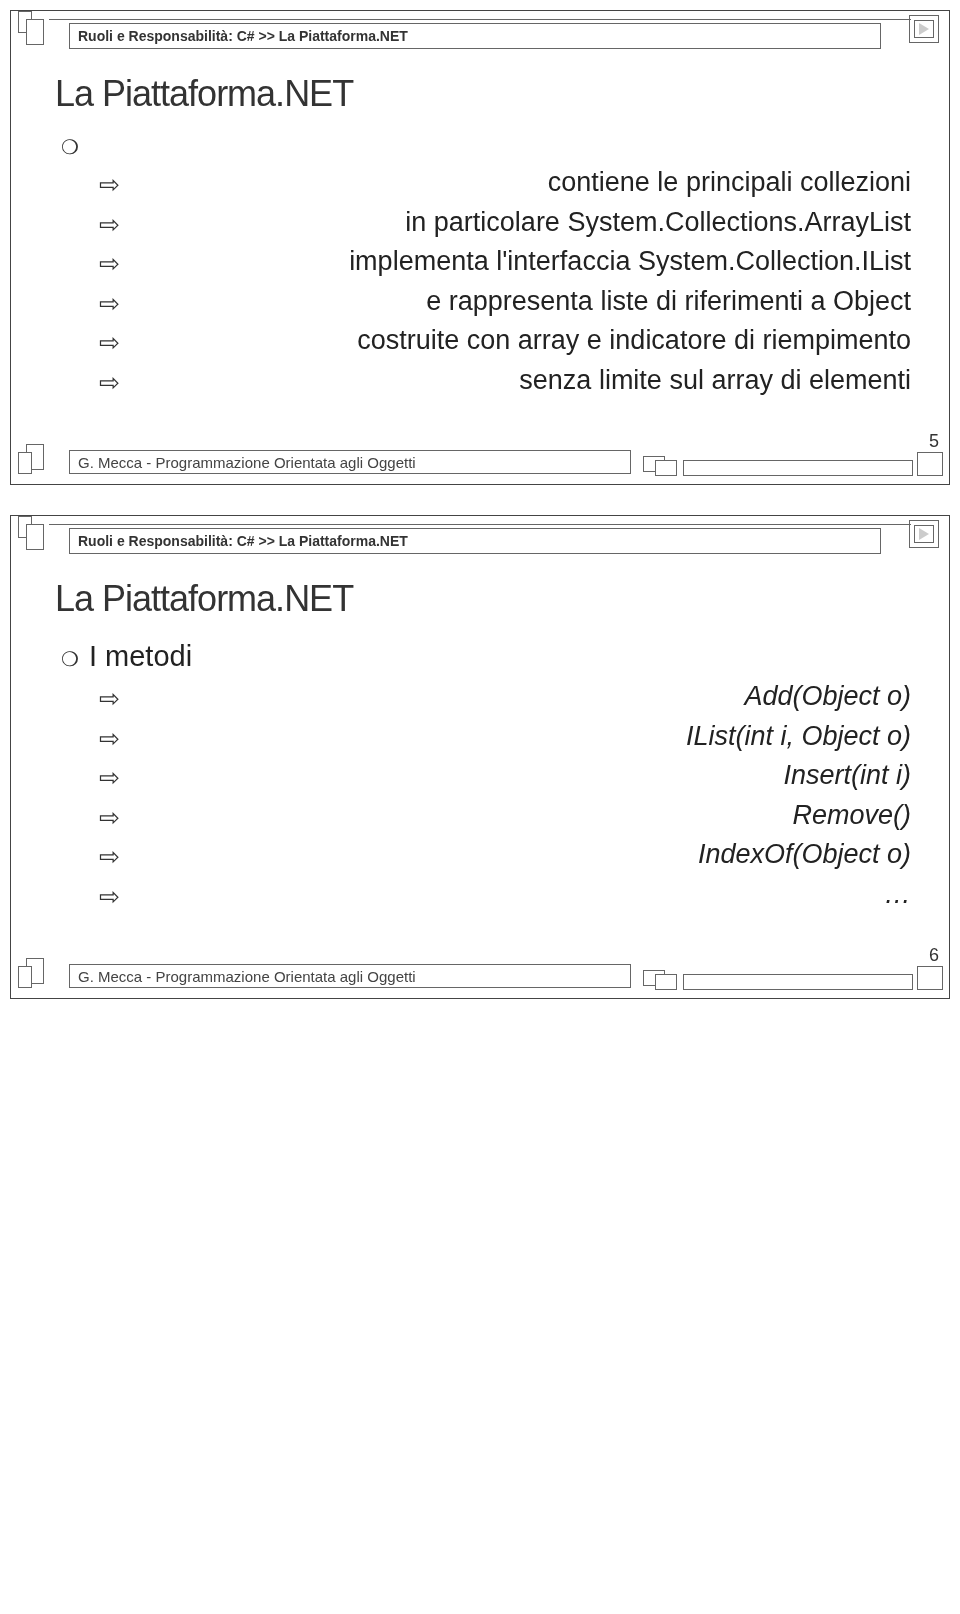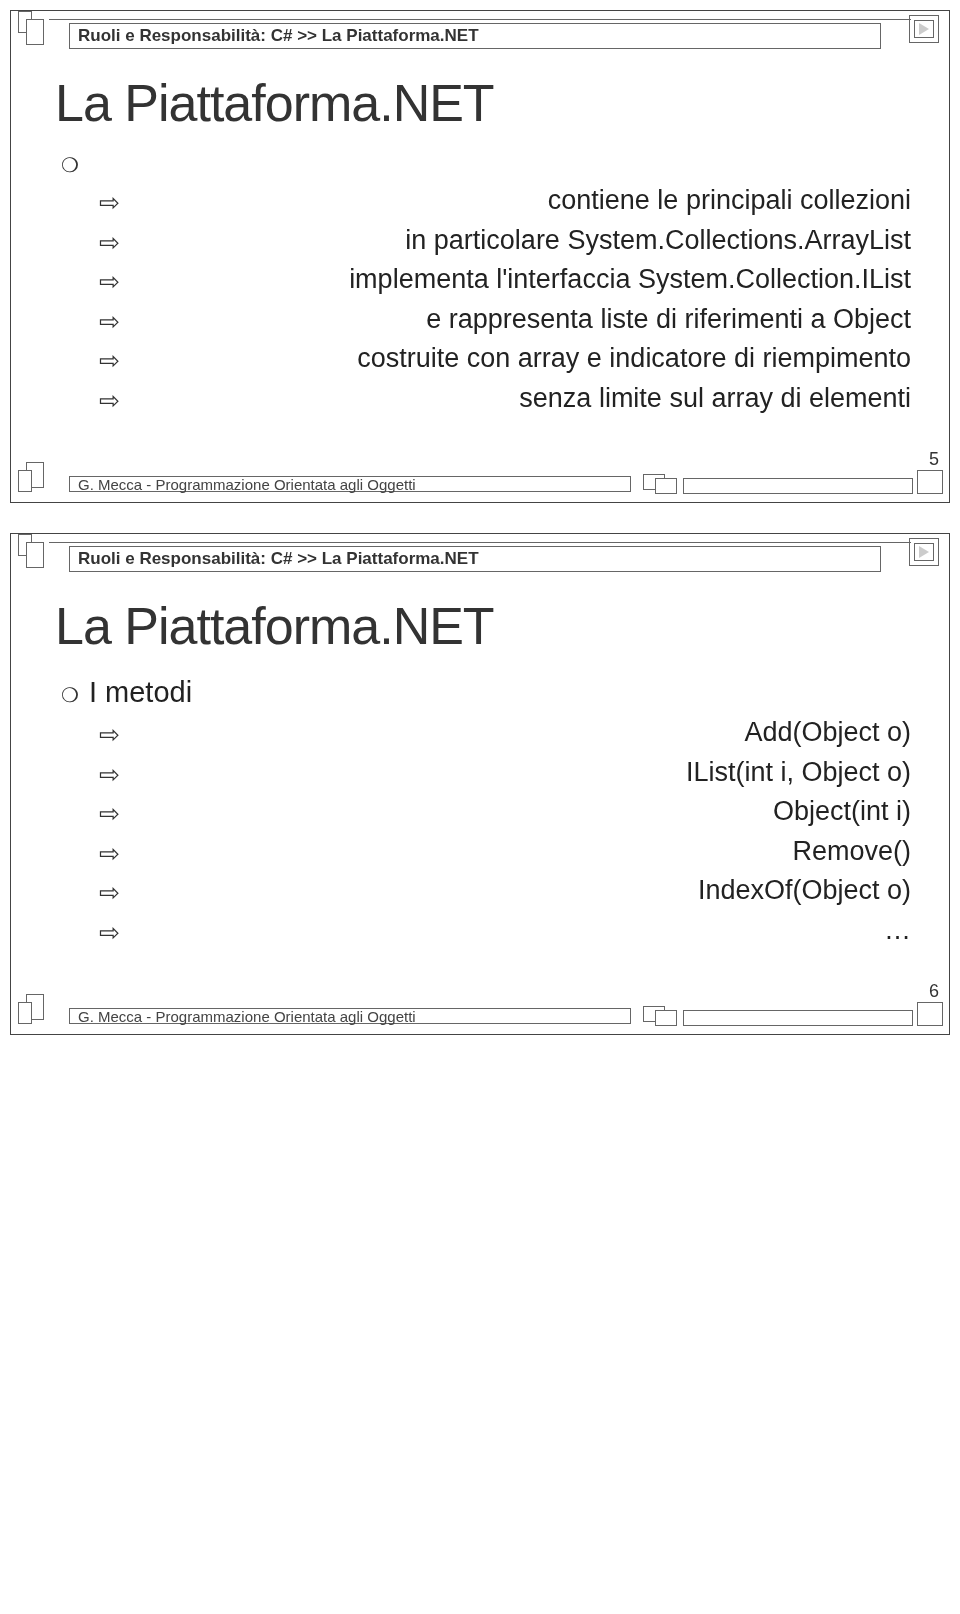--- a/index.html
+++ b/index.html
@@ -54,21 +54,21 @@
     top: 4px;
     right: 60px;
     height: 26px;
     border: 1px solid #666;
     background: #fff;
     display: flex;
     align-items: center;
     padding-left: 8px;
   }
   .header-title-box span {
-    font-size: 17px;
+    font-size: 14px;
     color: #333;
     font-family: Verdana, Arial, sans-serif;
     font-weight: bold;
   }
   .header-deco-right {
     position: absolute;
     right: -2px;
     top: -4px;
     width: 34px;
     height: 32px;
@@ -87,21 +87,21 @@
     border-left:10px solid #ccc;
     border-top:6px solid transparent;
     border-bottom:6px solid transparent;
   }
   
   .content {
     padding: 6px 30px 30px 36px;
   }
   .slide-title {
     font-family: "Comic Sans MS", "Trebuchet MS", Verdana, sans-serif;
-    font-size: 52px;
+    font-size: 36px;
     color: #333;
     margin-bottom: 20px;
     letter-spacing: -1px;
   }
   .topic {
     display: flex;
     align-items: baseline;
     font-family: Verdana, Arial, sans-serif;
     font-size: 29px;
     color: #222;
@@ -124,21 +124,21 @@
     line-height: 1.3;
   }
   .sub .arrow {
     color: #333;
     margin-right: 8px;
     font-size: 25px;
     flex: 0 0 auto;
     padding-top: 3px;
   }
   .sub .txt { flex: 1 1 auto; text-align: right; }
-  .italic { }
+  .italic { font-style: italic; }
   
   .footer-row {
     position: relative;
     height: 32px;
     margin-top: 12px;
   }
   .footer-deco-left {
     position: absolute;
     left: -3px;
     bottom: -6px;
@@ -151,21 +151,21 @@
   }
   .footer-deco-left .box2 {
     position:absolute; left:10px; top:2px; width:18px; height:26px;
     border:1px solid #666; background:#fff;
   }
   .footer-text-box {
     position: absolute;
     left: 50px;
     right: 310px;
     bottom: 2px;
-    height: 16px;
+    height: 24px;
     border: 1px solid #666;
     background:#fff;
     display:flex;
     align-items:center;
     padding-left:8px;
   }
   .footer-text-box span {
     font-size: 15px;
     color: #444;
     font-family: Verdana, Arial, sans-serif;
@@ -306,21 +306,21 @@
       <div class="sub">
         <span class="arrow">⇨</span>
         <span class="txt italic">Add(Object o)</span>
       </div>
       <div class="sub">
         <span class="arrow">⇨</span>
         <span class="txt italic">IList(int i, Object o)</span>
       </div>
       <div class="sub">
         <span class="arrow">⇨</span>
-        <span class="txt italic">Object(int i)</span>
+        <span class="txt italic">Insert(int i)</span>
       </div>
       <div class="sub">
         <span class="arrow">⇨</span>
         <span class="txt italic">Remove()</span>
       </div>
       <div class="sub">
         <span class="arrow">⇨</span>
         <span class="txt italic">IndexOf(Object o)</span>
       </div>
       <div class="sub">

